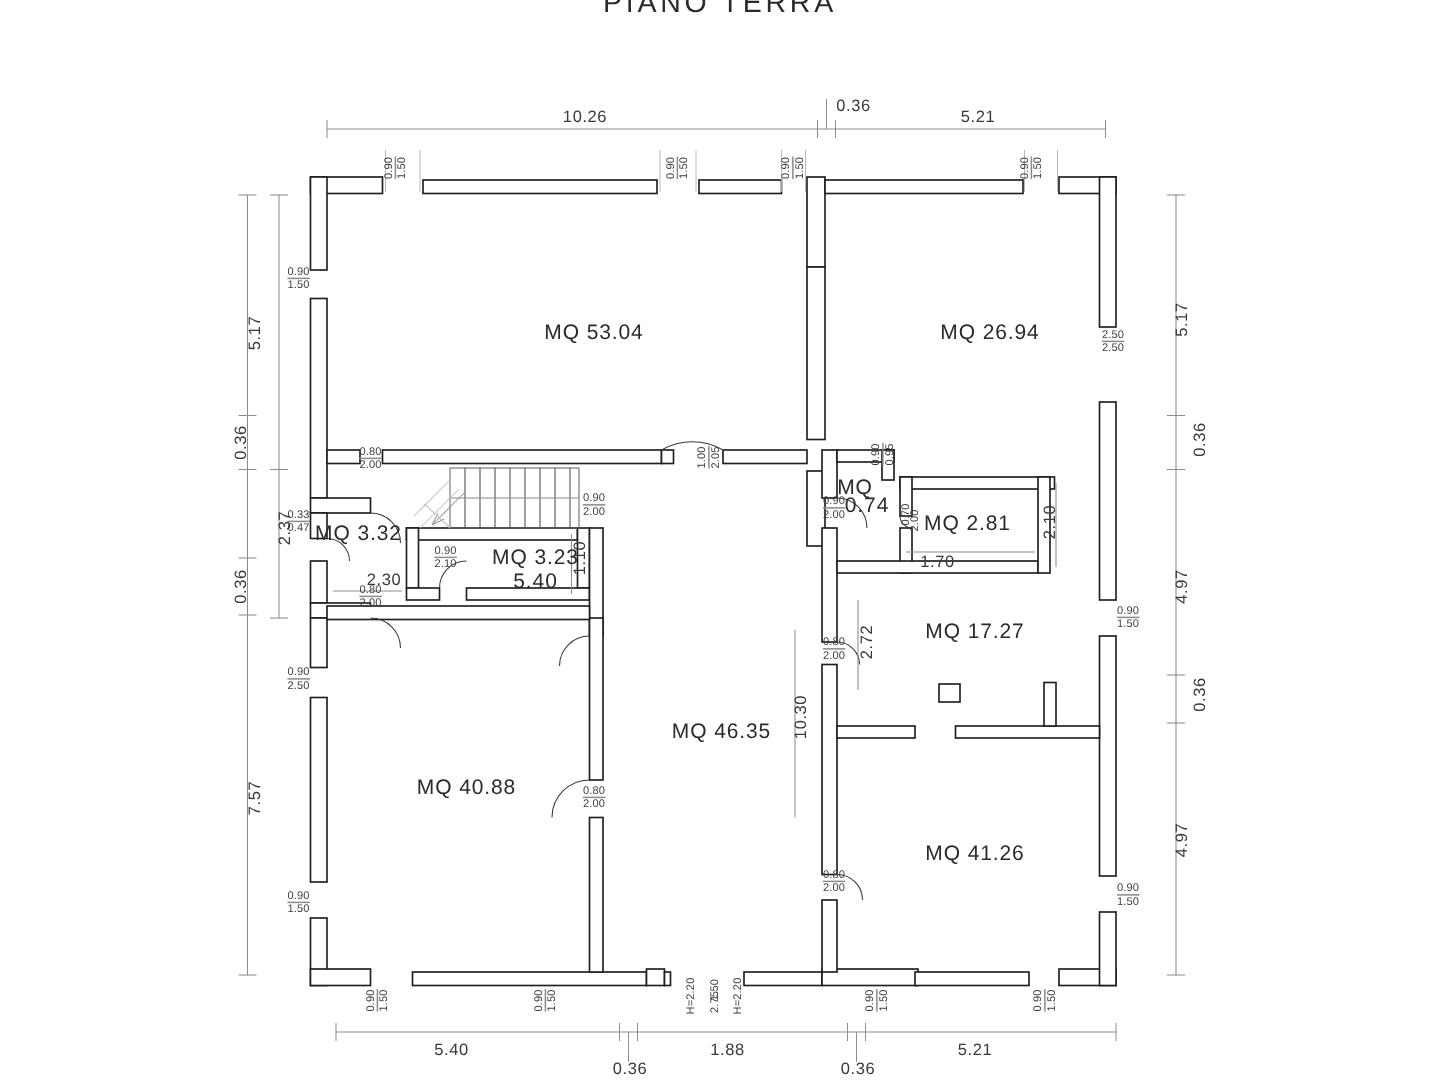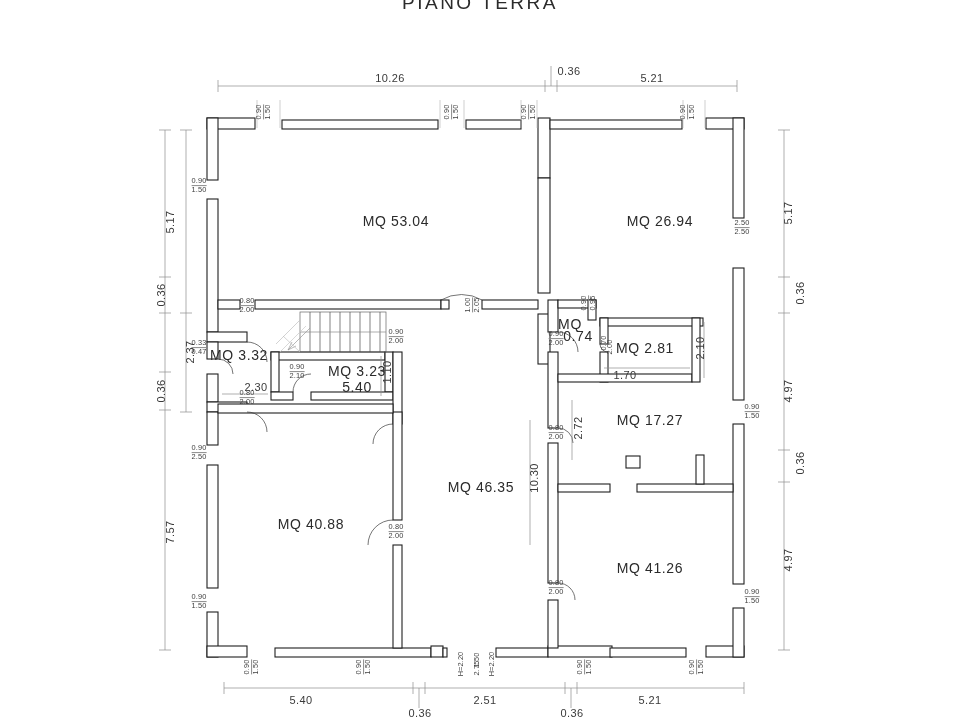--- a/index.html
+++ b/index.html
@@ -203,21 +203,21 @@
     <div class="lbl room" style="left: 645px; top: 348px; transform: translate(-50%, -50%);">MQ 2.81</div>
     <div class="lbl room" style="left: 650px; top: 420px; transform: translate(-50%, -50%); text-align: center;">MQ 17.27</div>
     <div class="lbl room" style="left: 311px; top: 524px; transform: translate(-50%, -50%);">MQ 40.88</div>
     <div class="lbl room" style="left: 481px; top: 487px; transform: translate(-50%, -50%);">MQ 46.35</div>
     <div class="lbl room" style="left: 650px; top: 568px; transform: translate(-50%, -50%);">MQ 41.26</div>
     <div class="lbl dim" style="left: 390px; top: 78px; transform: translate(-50%, -50%);">10.26</div>
     <div class="lbl dim" style="left: 569px; top: 71px; transform: translate(-50%, -50%);">0.36</div>
     <div class="lbl dim" style="left: 652px; top: 78px; transform: translate(-50%, -50%);">5.21</div>
     <div class="lbl dim" style="left: 301px; top: 700px; transform: translate(-50%, -50%);">5.40</div>
     <div class="lbl dim" style="left: 420px; top: 713px; transform: translate(-50%, -50%);">0.36</div>
-    <div class="lbl dim" style="left: 485px; top: 700px; transform: translate(-50%, -50%);">2.51</div>
+    <div class="lbl dim" style="left: 485px; top: 700px; transform: translate(-50%, -50%);">1.88</div>
     <div class="lbl dim" style="left: 572px; top: 713px; transform: translate(-50%, -50%);">0.36</div>
     <div class="lbl dim" style="left: 650px; top: 700px; transform: translate(-50%, -50%);">5.21</div>
     <div class="lbl dim" style="left: 161px; top: 295px; transform: translate(-50%, -50%) rotate(-90deg);">0.36</div>
     <div class="lbl dim" style="left: 161px; top: 391px; transform: translate(-50%, -50%) rotate(-90deg);">0.36</div>
     <div class="lbl dim" style="left: 170px; top: 532px; transform: translate(-50%, -50%) rotate(-90deg);">7.57</div>
     <div class="lbl dim" style="left: 170px; top: 222px; transform: translate(-50%, -50%) rotate(-90deg);">5.17</div>
     <div class="lbl dim" style="left: 190px; top: 352px; transform: translate(-50%, -50%) rotate(-90deg);">2.37</div>
     <div class="lbl dim" style="left: 788px; top: 213px; transform: translate(-50%, -50%) rotate(-90deg);">5.17</div>
     <div class="lbl dim" style="left: 800px; top: 293px; transform: translate(-50%, -50%) rotate(-90deg);">0.36</div>
     <div class="lbl dim" style="left: 788px; top: 391px; transform: translate(-50%, -50%) rotate(-90deg);">4.97</div>

